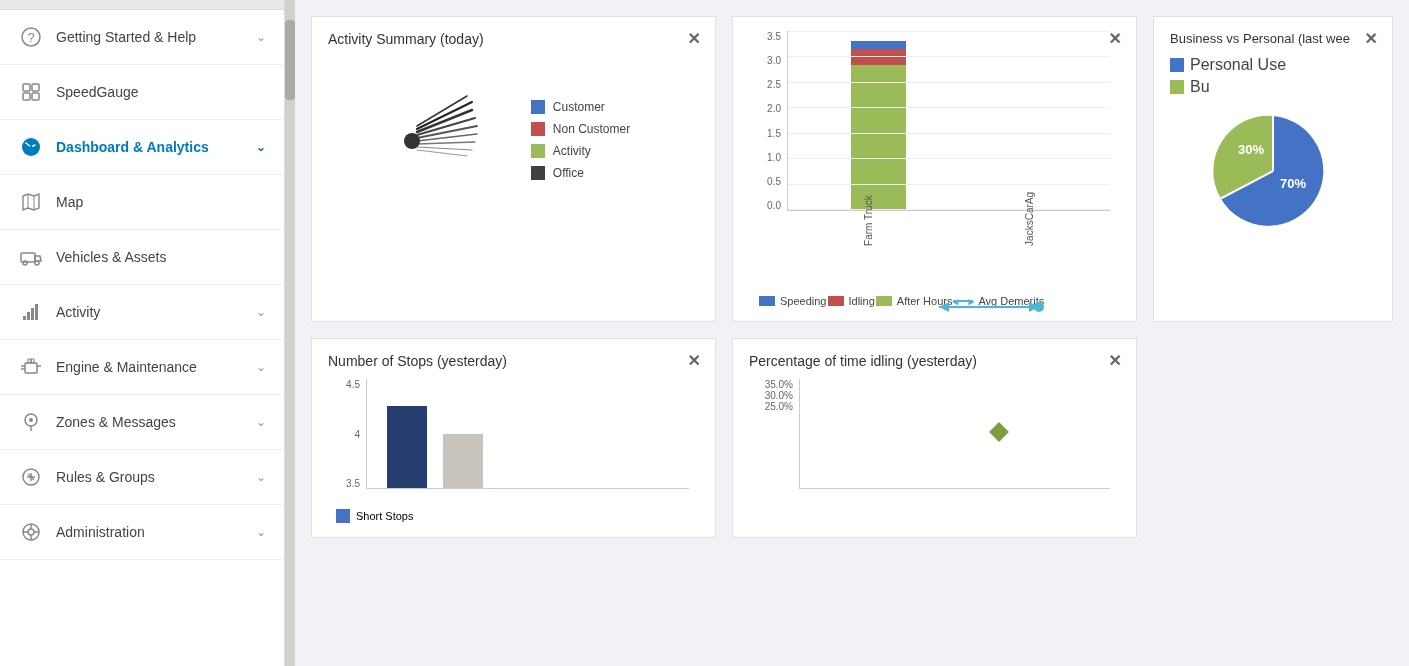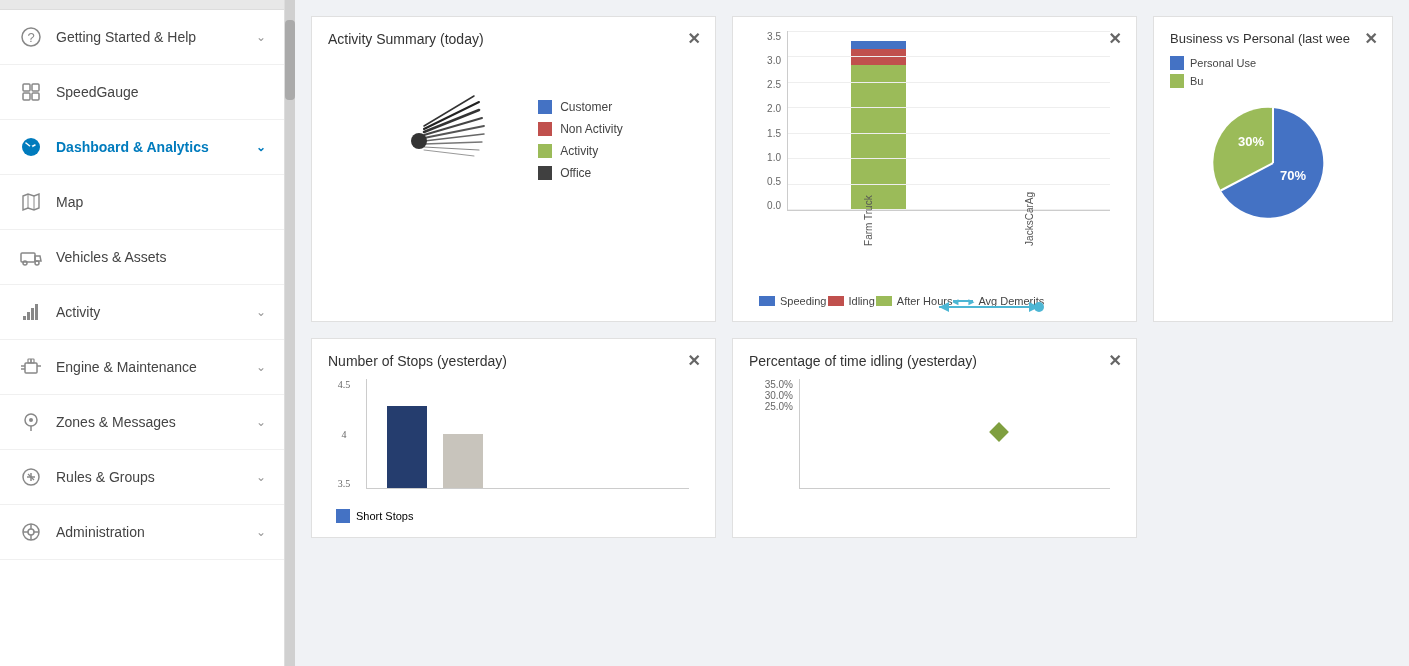--- a/index.html
+++ b/index.html
@@ -158,21 +158,21 @@
       align-items: center;
       gap: 5px;
     }
     .ds-legend-color {
       width: 16px;
       height: 10px;
     }
     .pie-legend {
       display: flex;
       gap: 16px;
-      font-size: 11px;
+      font-size: 16px;
       color: #444;
     }
     .pie-legend-item {
       display: flex;
       align-items: center;
       gap: 6px;
     }
     .pie-legend-color {
       width: 14px;
       height: 14px;
@@ -342,21 +342,21 @@
             </g>
           </svg>
         </div>
         <div class="activity-legend">
           <div class="legend-item">
             <div class="legend-color" style="background:#4472C4;"></div>
             <span>Customer</span>
           </div>
           <div class="legend-item">
             <div class="legend-color" style="background:#C0504D;"></div>
-            <span>Non Activity</span>
+            <span>Non Customer</span>
           </div>
           <div class="legend-item">
             <div class="legend-color" style="background:#9BBB59;"></div>
             <span>Activity</span>
           </div>
           <div class="legend-item">
             <div class="legend-color" style="background:#404040;"></div>
             <span>Office</span>
           </div>
         </div>
@@ -485,21 +485,21 @@
   </div>
 
   <div class="widget-row">
 
     <div class="widget-card">
       <div class="widget-title">Number of Stops (yesterday)</div>
       <span class="widget-close">✕</span>
 
       <div style="position:relative;height:130px;padding-left:38px;padding-bottom:20px;">
 
-        <div style="position:absolute;left:0;top:0;bottom:20px;display:flex;flex-direction:column;justify-content:space-between;font-size:10px;color:#666;width:36px;text-align:center;padding-right:4px;font-family:Liberation Serif, serif;">
+        <div style="position:absolute;left:0;top:0;bottom:20px;display:flex;flex-direction:column;justify-content:space-between;font-size:10px;color:#666;width:36px;text-align:right;padding-right:4px;">
           <span>4.5</span>
           <span>4</span>
           <span>3.5</span>
         </div>
 
         <div style="position:absolute;left:38px;right:10px;top:0;bottom:20px;border-left:1px solid #ccc;border-bottom:1px solid #ccc;display:flex;align-items:flex-end;padding:0 20px;gap:16px;">
 
           <div style="width:40px;height:75%;background:#253d6e;"></div>
 
           <div style="width:40px;height:50%;background:#c8c4bc;"></div>

